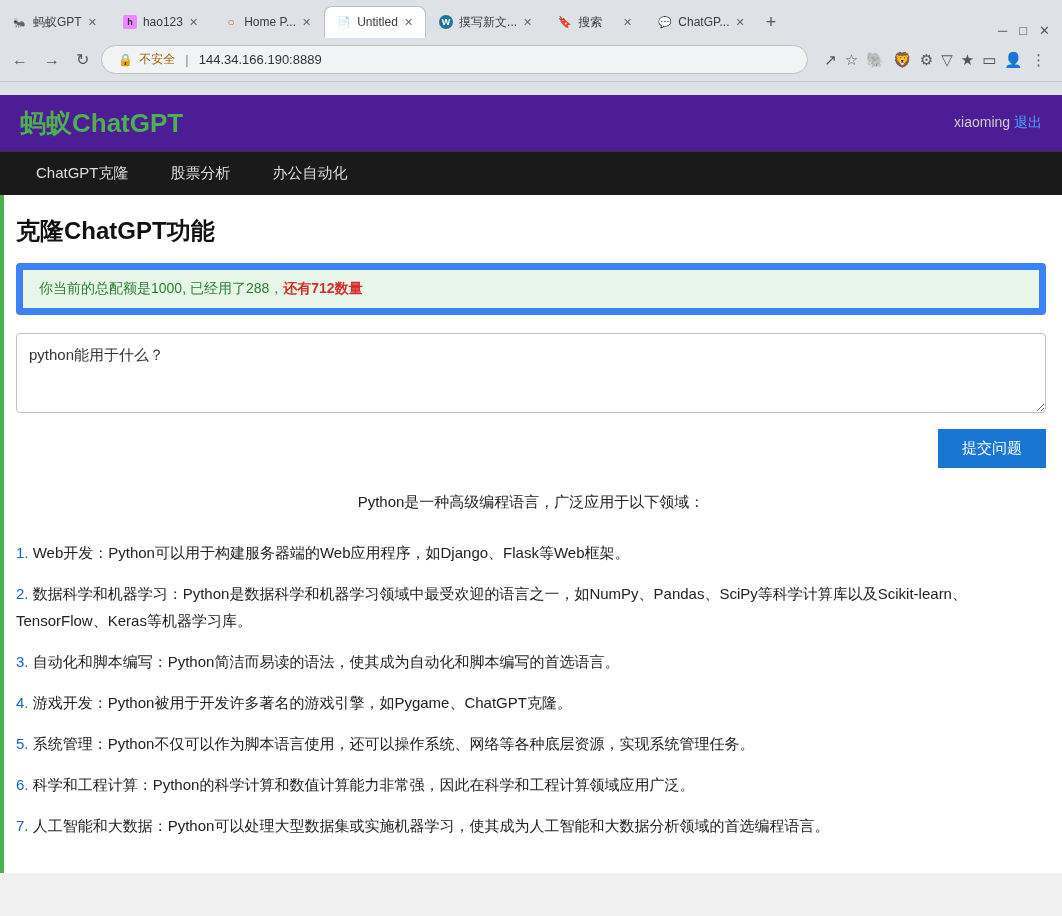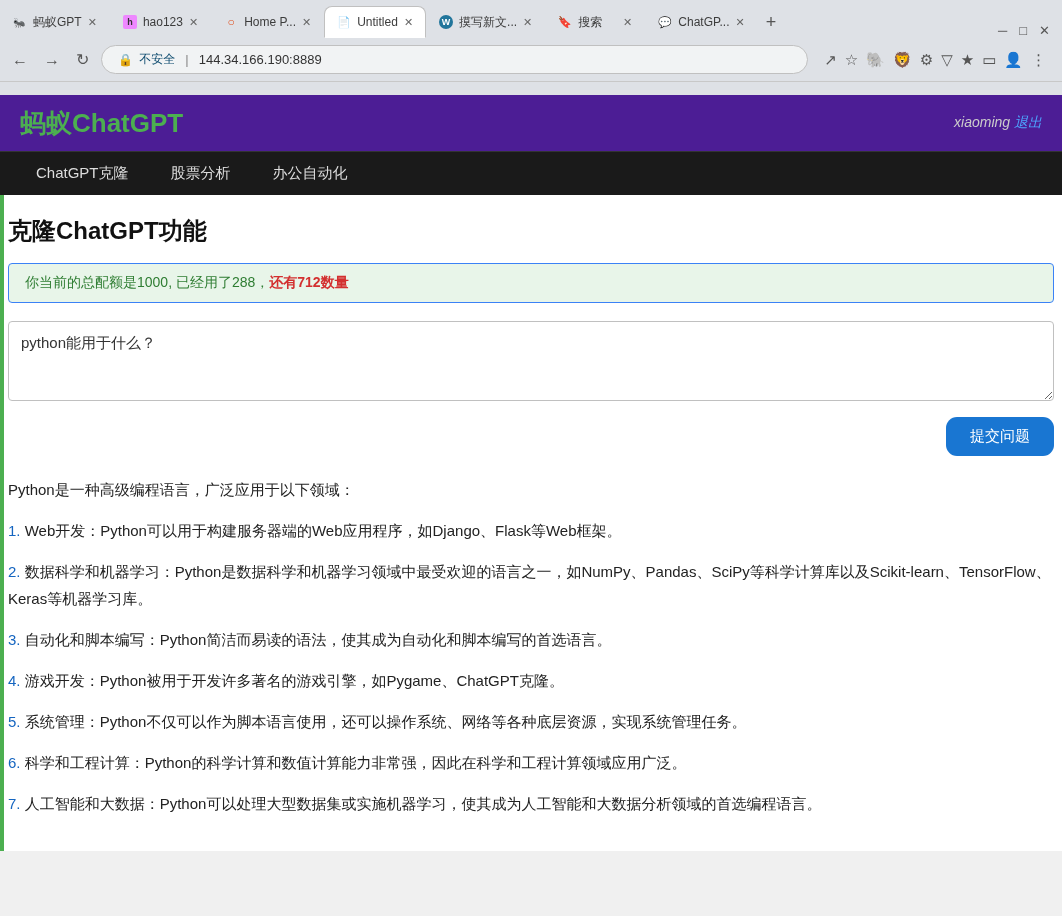--- a/index.html
+++ b/index.html
@@ -117,21 +117,21 @@
       padding: 8px 20px;
       height: 56px;
       margin-top: 13px;
     }
     .app-logo {
       font-size: 26px;
       font-weight: bold;
       color: white;
     }
     .app-logo span { color: #4CAF50; }
-    .user-area { font-size: 14px; color: #ccc; font-style: italic; }
+    .user-area { font-size: 14px; color: #ccc; }
     .user-area a { color: #4da6ff; text-decoration: none; }
 
     
     .app-nav {
       background: #1a1a1a;
       border-top: 1px solid #333;
       display: flex;
       padding: 0 20px;
       gap: 10px;
     }
@@ -140,31 +140,31 @@
       font-size: 15px;
       padding: 12px 16px;
       cursor: pointer;
       text-decoration: none;
     }
 
     
     .page-content {
       background: white;
       min-height: 600px;
-      padding: 20px 8px;
+      padding: 20px 16px;
     }
     .page-title {
       font-size: 24px;
       font-weight: bold;
       color: #111;
       margin-bottom: 16px;
     }
     .quota-banner {
       background: #e8f5e9;
-      border: 1px solid #3b82f6;
+      border: 7px solid #3b82f6;
       border-radius: 4px;
       padding: 10px 16px;
       font-size: 14px;
       color: #2e7d32;
       margin-bottom: 18px;
     }
     .quota-banner .highlight { color: #d32f2f; font-weight: bold; }
 
     .question-area {
       width: 100%;
@@ -181,33 +181,33 @@
     
     .submit-row {
       display: flex;
       justify-content: flex-end;
       margin: 12px 0 20px 0;
     }
     .submit-btn {
       background: #1976d2;
       color: white;
       border: none;
-      border-radius: 11px;
+      border-radius: 0;
       padding: 10px 24px;
       font-size: 15px;
       cursor: pointer;
       font-family: Liberation Serif, serif;
     }
 
     .answer-section {
       font-size: 15px;
       color: #222;
       line-height: 1.8;
     }
-    .answer-intro { margin-bottom: 14px; }
+    .answer-intro { margin-bottom: 24px; text-align: center; }
     .answer-item { margin-bottom: 14px; }
     .answer-item .item-num { color: #1565c0; font-weight: normal; }
 
     
     .left-accent {
       position: absolute;
       left: 0;
       top: 0;
       bottom: 0;
       width: 4px;
@@ -271,21 +271,21 @@
       <span class="win-btn">✕</span>
     </div>
   </div>
 
   <div class="address-bar">
     <button class="nav-btn">←</button>
     <button class="nav-btn">→</button>
     <button class="nav-btn">↻</button>
     <div class="address-input">
       <span class="lock-icon">🔒</span>
-      <span class="lock-icon" style="font-size:12px; color:#0c4a6e;">不安全</span>
+      <span class="lock-icon" style="font-size:12px; color:#a16207;">不安全</span>
       <span style="color:#888; margin:0 4px;">|</span>
       <span class="address-text">144.34.166.190:8889</span>
     </div>
     <div class="toolbar-icons">
       <span class="toolbar-icon">↗</span>
       <span class="toolbar-icon">☆</span>
       <span class="toolbar-icon">🐘</span>
       <span class="toolbar-icon">🦁</span>
       <span class="toolbar-icon">⚙</span>
       <span class="toolbar-icon">▽</span>

